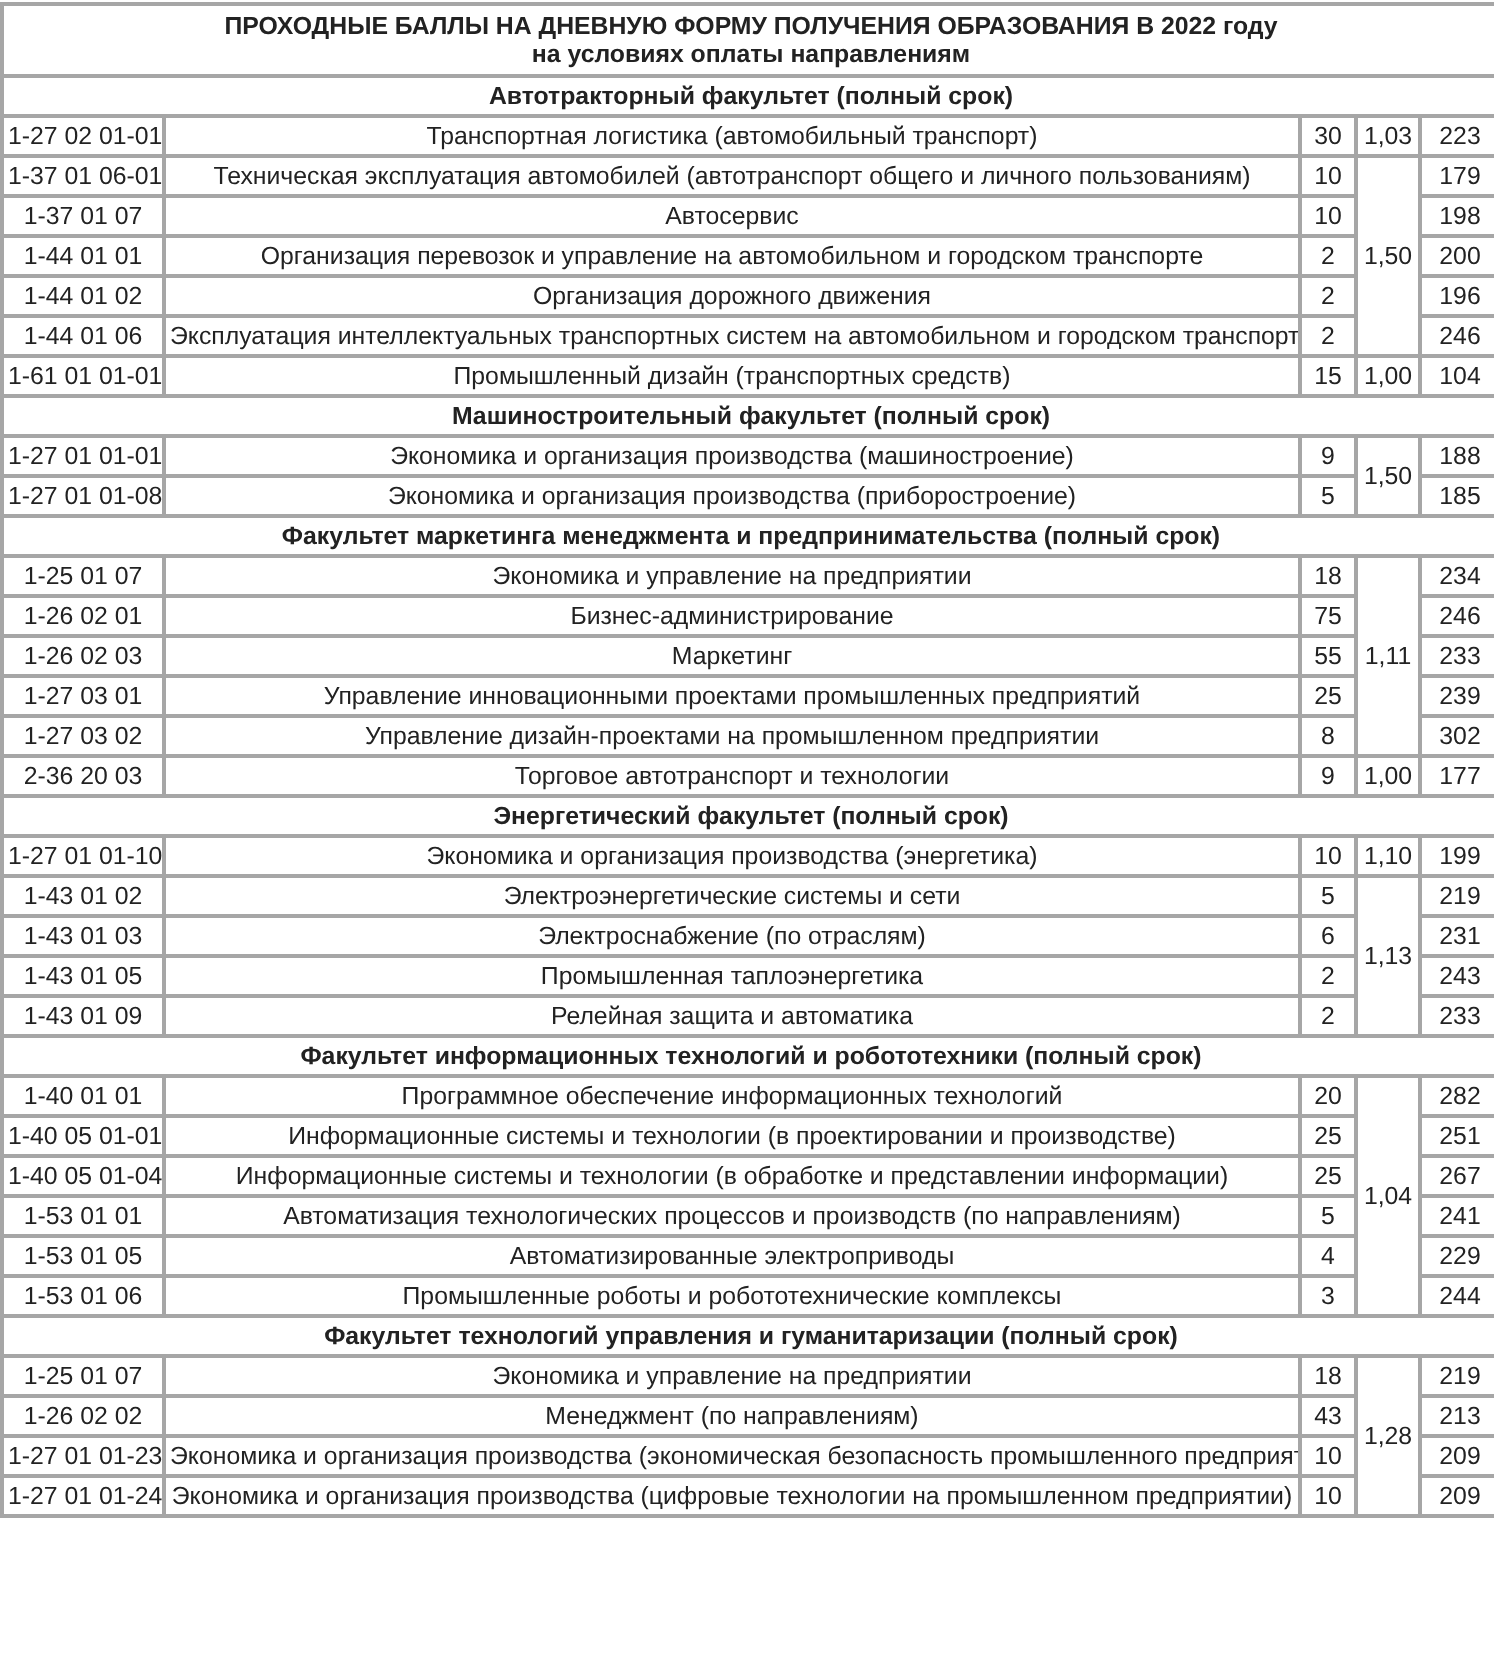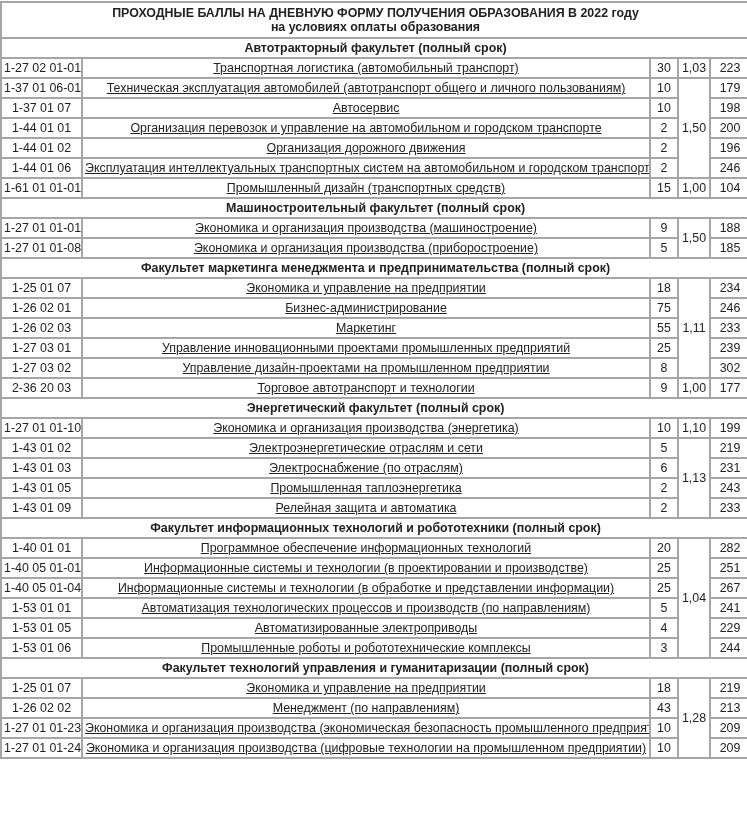--- a/index.html
+++ b/index.html
@@ -28,40 +28,40 @@
     height: 28px;
     font-size: 12.4px;
   }
   table.scores td.faculty { font-weight: bold; }
   col.c-code { width: 81px; }
   col.c-name { width: 568px; }
   col.c-plan { width: 28px; }
   col.c-ratio { width: 32px; }
   col.c-score { width: 40px; }
   td.code { text-align: center; padding-left: 0; padding-right: 0; margin-top: 20px; }
-  td.name { padding: 0 1px; text-decoration: underline; }
+  td.name { padding: 0 1px; }
   td.ratio { vertical-align: middle; }
   td.plan, td.score { padding: 0; }
 </style>
 </head>
 <body>
 
 <table class="scores">
   <colgroup>
     <col class="c-code">
       <col class="c-name">
       <col class="c-plan">
       <col class="c-ratio">
       <col class="c-score">
   </colgroup>
   <tbody id="tbody">
     <tr>
       <td class="title" colspan="5">
         <span>ПРОХОДНЫЕ БАЛЛЫ НА ДНЕВНУЮ ФОРМУ ПОЛУЧЕНИЯ ОБРАЗОВАНИЯ В 2022 году</span><br>
-        <span>на условиях оплаты образования</span>
+        <span>на условиях оплаты направлениям</span>
       </td>
     </tr>
   <tr>
         <td class="faculty" colspan="5">Автотракторный факультет (полный срок)</td>
       </tr>
       <tr>
         <td class="code">1-27 02 01-01</td>
         <td class="name">Транспортная логистика (автомобильный транспорт)</td>
         <td class="plan">30</td>
         <td class="ratio" rowspan="1">1,03</td>
@@ -167,21 +167,21 @@
       </tr>
       <tr>
         <td class="code">1-27 01 01-10</td>
         <td class="name">Экономика и организация производства (энергетика)</td>
         <td class="plan">10</td>
         <td class="ratio" rowspan="1">1,10</td>
         <td class="score">199</td>
       </tr>
       <tr>
         <td class="code">1-43 01 02</td>
-        <td class="name">Электроэнергетические отраслям и сети</td>
+        <td class="name">Электроэнергетические системы и сети</td>
         <td class="plan">5</td>
         <td class="ratio" rowspan="4">1,13</td>
         <td class="score">219</td>
       </tr>
       <tr>
         <td class="code">1-43 01 03</td>
         <td class="name">Электроснабжение (по отраслям)</td>
         <td class="plan">6</td>
         <td class="score">231</td>
       </tr>

